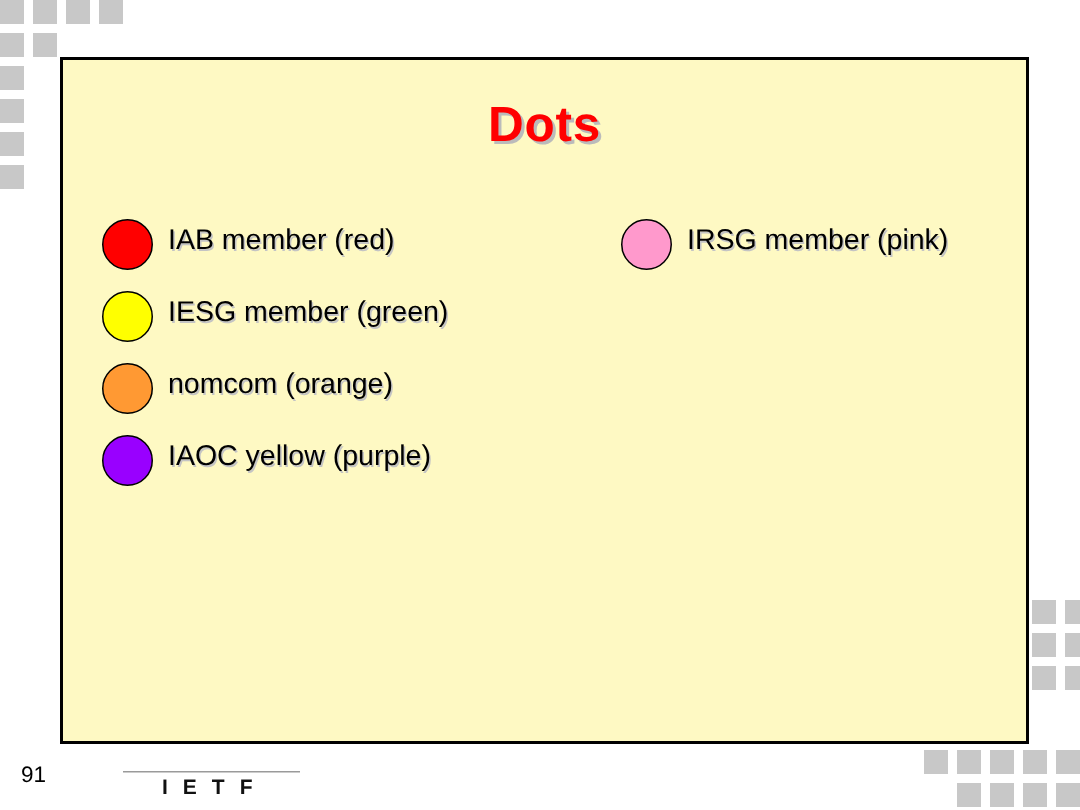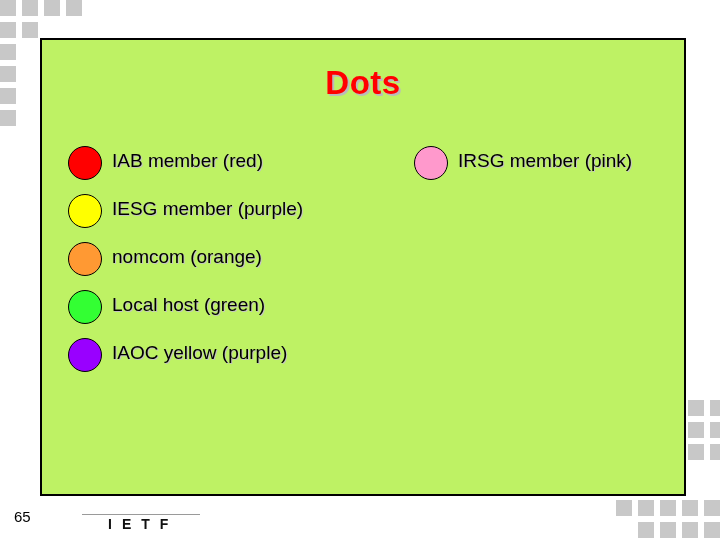--- a/index.html
+++ b/index.html
@@ -40,21 +40,21 @@
   
   #checker-bottom { left: 616px; top: 500px; width: 104px; height: 40px; }
 
   
   .frame {
     position: absolute;
     left: 40px;
     top: 38px;
     width: 646px;
     height: 458px;
-    background: #bef264;
+    background: #fef9c3;
     border: 2px solid #000000;
     box-sizing: border-box;
   }
 
   .title {
     position: absolute;
     left: 0;
     top: 24px;
     width: 100%;
     text-align: center;
@@ -239,45 +239,41 @@
         <span class="row-label">IAB member (red)</span>
 
         <span class="col2">
           <span class="dot" id="dot-1" style="background: rgb(255, 153, 204);"></span>
           <span class="row-label">IRSG member (pink)</span>
         </span>
       </div>
 
       <div class="row">
         <span class="dot" id="dot-2" style="background: rgb(255, 255, 0);"></span>
-        <span class="row-label">IESG member (purple)</span>
+        <span class="row-label">IESG member (green)</span>
       </div>
 
 
       <div class="row">
         <span class="dot" id="dot-4" style="background: rgb(255, 153, 51);"></span>
         <span class="row-label">nomcom (orange)</span>
       </div>
 
-      <div class="row">
-        <span class="dot" id="dot-5" style="background: rgb(51, 255, 51);"></span>
-        <span class="row-label">Local host (green)</span>
-      </div>
 
       <div class="row">
         <span class="dot" id="dot-6" style="background: rgb(153, 0, 255);"></span>
         <span class="row-label">IAOC yellow (purple)</span>
       </div>
 
     </div>
 
 
     <div class="ietf-logo">
       <div class="diamonds"></div>
       <div class="baseline"></div>
       <div class="letters">IETF</div>
     </div>
 
   </div>
 
-  <div class="page-number">65</div>
+  <div class="page-number">91</div>
 
 </div>
 
 </body></html>

